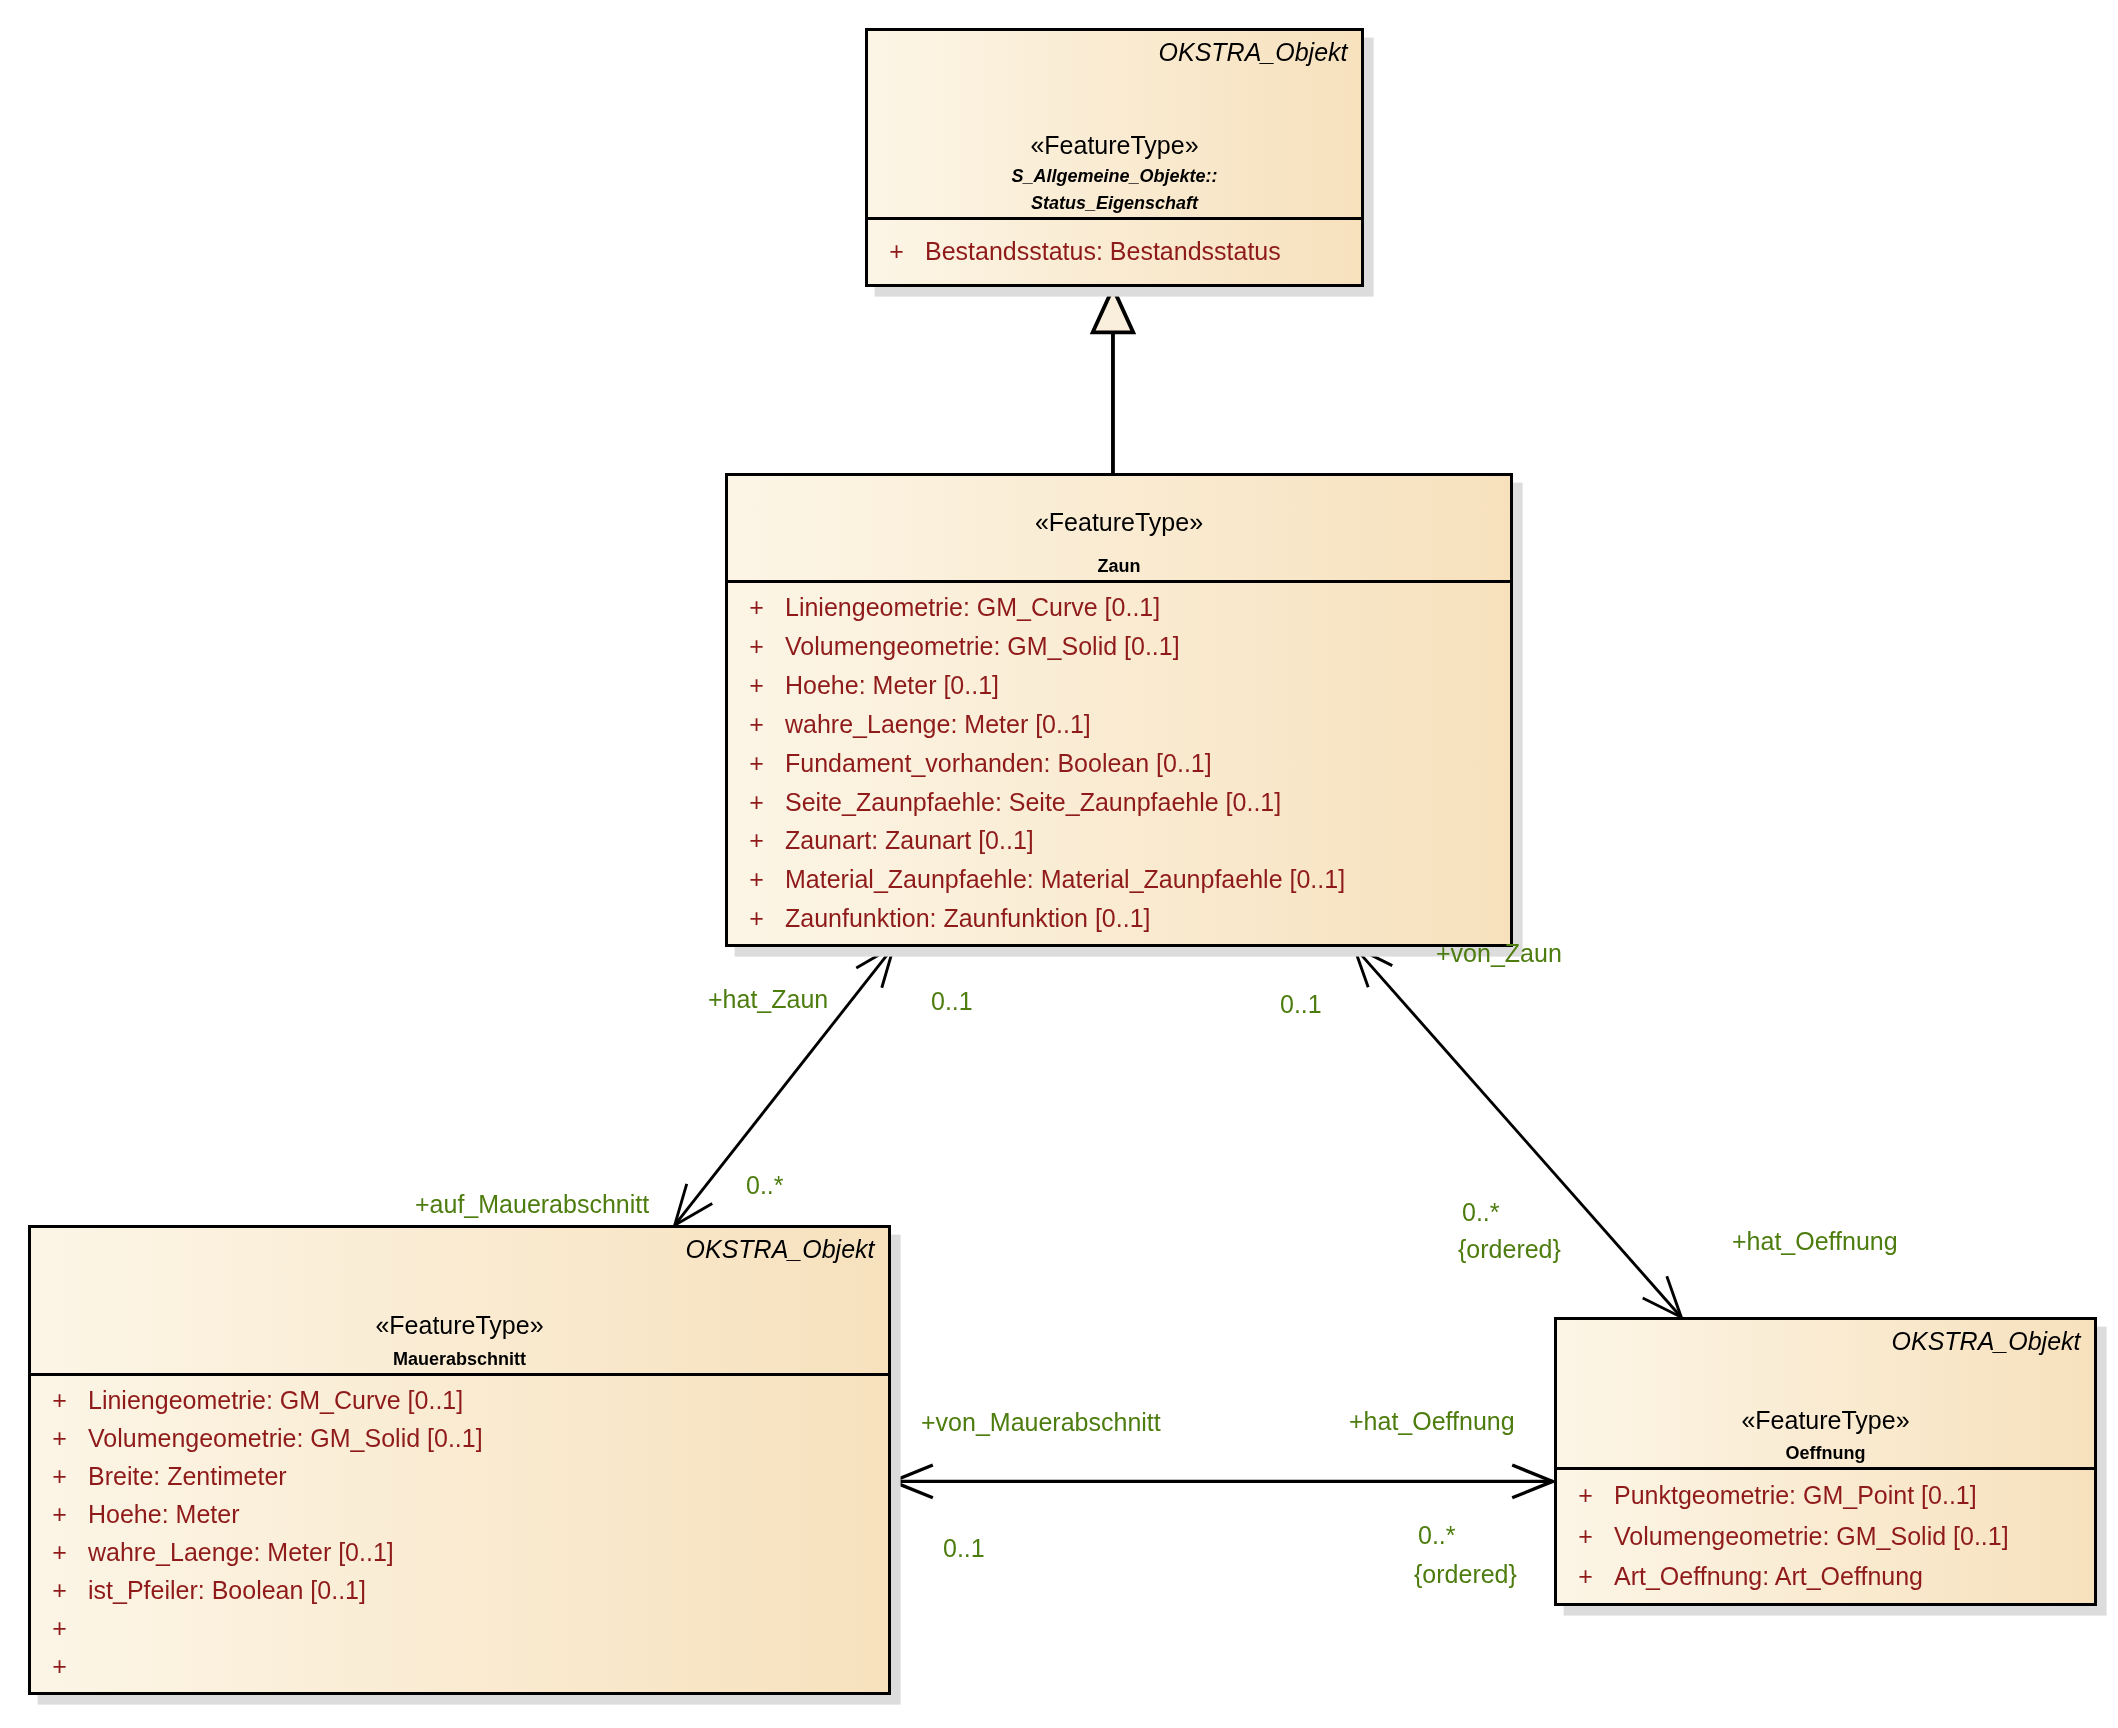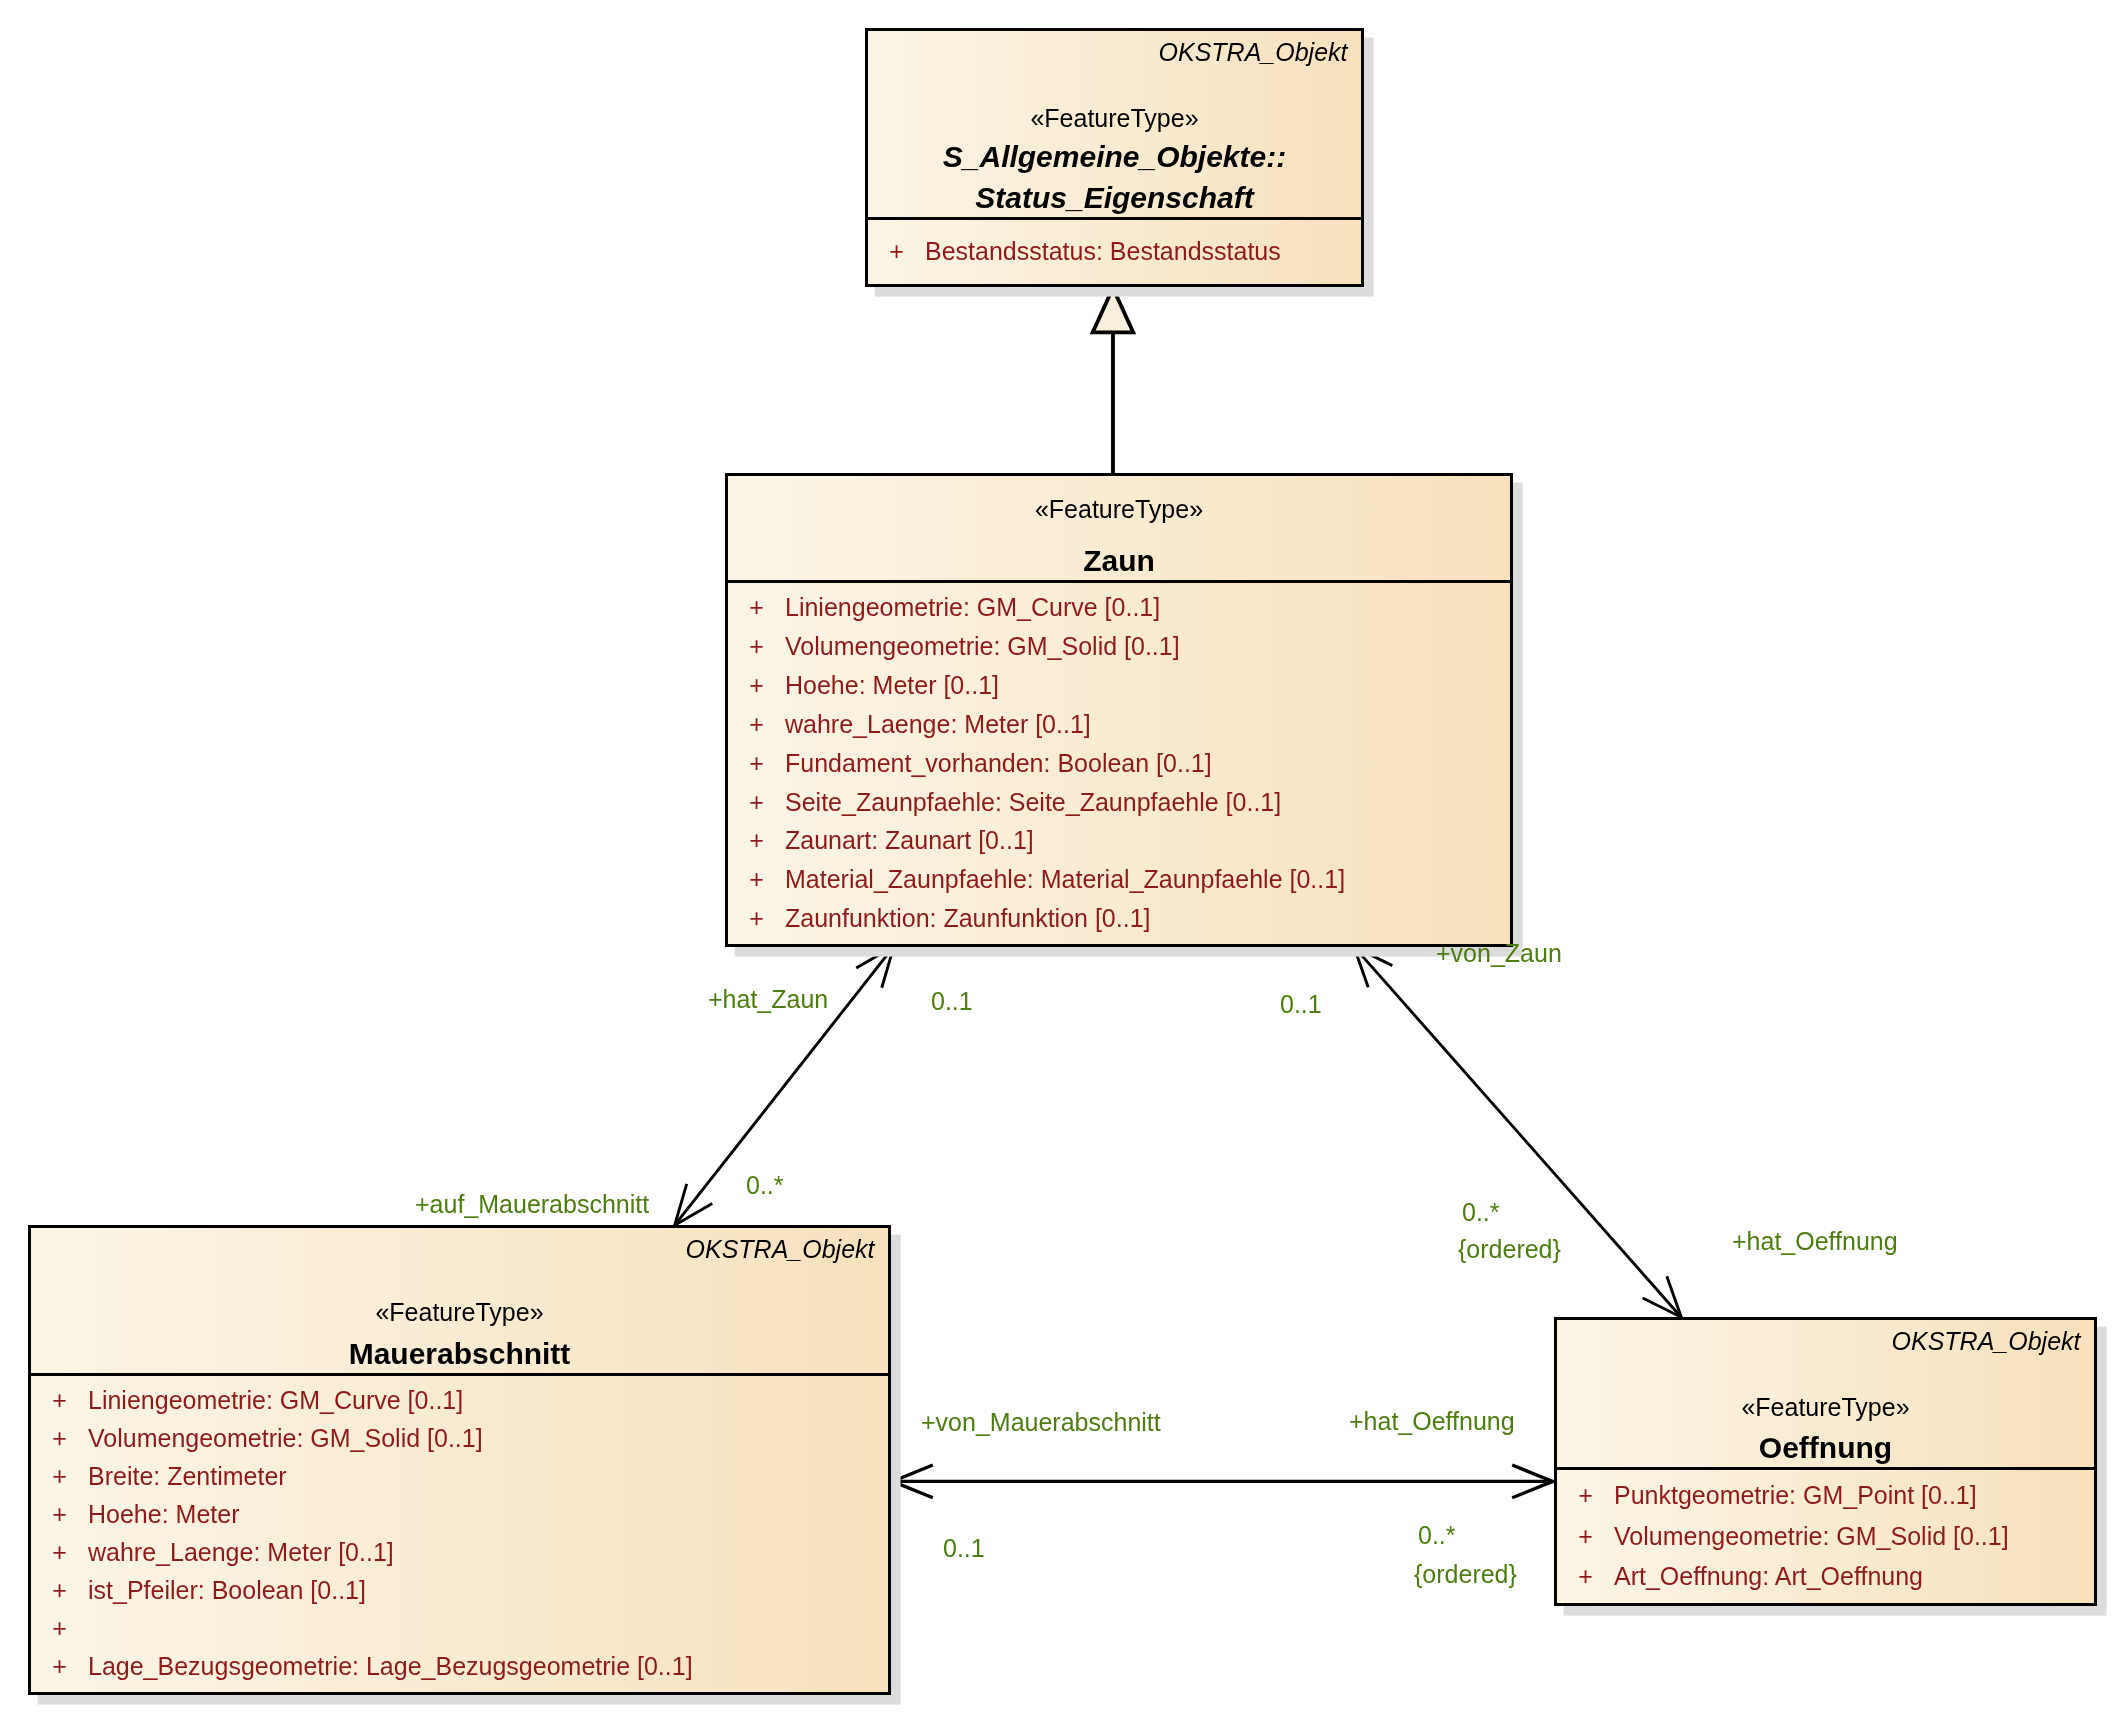--- a/index.html
+++ b/index.html
@@ -12,21 +12,21 @@
     position:absolute; box-sizing:border-box;
     border:3.4px solid #000000;
     background:linear-gradient(90deg,#fcf5e6 0%,#f7e1bd 100%);
     box-shadow:9.6px 9.6px 0 0 #dcdcdc;
     display:flex; flex-direction:column;
   }
   .hdr { box-sizing:border-box; flex:0 0 auto; display:flex; flex-direction:column; padding:6.7px 13.5px 2.9px 13.5px; }
   .pkg { text-align:right; font-style:italic; font-size:25px; line-height:1.15; color:#000; }
   .titleblock { flex:1; display:flex; flex-direction:column; justify-content:flex-end; align-items:center; gap:11.6px; }
   .stereo { font-size:25px; line-height:1.1; color:#000; }
-  .cls-name { font-size:30px; line-height:1.1; font-weight:bold; color:#000; text-align:center; }
+  .cls-name { font-size:18px; line-height:1.1; font-weight:bold; color:#000; text-align:center; }
   .name-italic { font-style:italic; }
   .attrs {
     border-top:3.4px solid #000000; flex:1;
     display:flex; flex-direction:column; justify-content:space-around;
     padding:5.8px 0;
   }
   .attrs.single { justify-content:center; }
   .attr-row { display:flex; align-items:center; font-size:25px; line-height:1.1; color:#8f1a1a; white-space:nowrap; }
   .attr-vis { flex:0 0 57px; text-align:center; }
   .edge-label { position:absolute; font-size:25px; line-height:1.1; color:#4d7c0f; white-space:nowrap; }
@@ -158,21 +158,20 @@
         </div>
       <div class="attr-row">
           <span class="attr-vis">+</span>
           <span>ist_Pfeiler: Boolean [0..1]</span>
         </div>
       <div class="attr-row">
           <span class="attr-vis">+</span>
         </div>
       <div class="attr-row">
           <span class="attr-vis">+</span>
-          <span>Lage_Bezugsgeometrie: Lage_Bezugsgeometrie [0..1]</span>
         </div>
     </div>
   </div>
 
   <div class="class-box" style="left:1554px; top:1317px; width:543px; height:289px;">
     <div class="hdr" style="flex:0 0 147px;">
       <div class="pkg">OKSTRA_Objekt</div>
       <div class="titleblock" style="gap:9.6px;">
         <div class="stereo">«FeatureType»</div>
         <div class="cls-name">Oeffnung</div>

